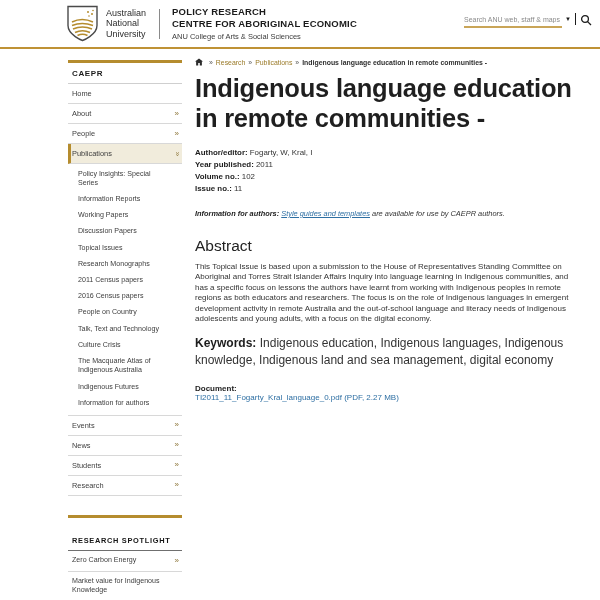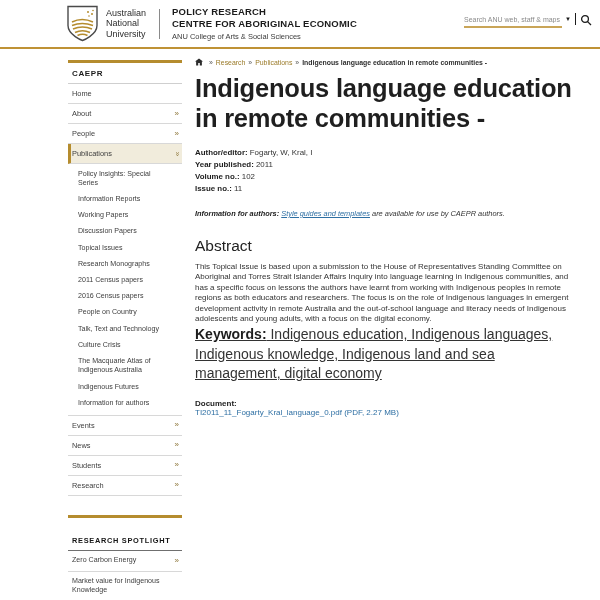--- a/index.html
+++ b/index.html
@@ -56,21 +56,21 @@
   .bc-current { font-weight:700; color:#303030; }
   h1.page-title { font-size:25.5px; font-weight:600; color:#1f1f1f; line-height:1.17;
     letter-spacing:-.2px; margin:8px 0 13px; }
   .meta-line { font-size:7.9px; line-height:1.55; color:#333; }
   .meta-line b { color:#1d1d1d; }
   .info-note { margin-top:13px; font-size:7.4px; font-style:italic; color:#333; }
   .info-note b { color:#1d1d1d; }
   .info-link { color:#2e6fa3; text-decoration:underline; cursor:pointer; }
   h2.abstract-h { margin-top:19px; font-size:15.5px; font-weight:400; color:#222; }
   .abstract-p { margin-top:7px; font-size:8px; line-height:1.32; color:#333; width:388px; }
-  .keywords-p { font-size:14px; line-height:1.4; color:#333; width:388px;text-decoration:underline; }
+  .keywords-p { margin-top:10px; font-size:12px; line-height:1.4; color:#333; width:388px; }
   .keywords-p b { color:#1d1d1d; }
   .doc-row { margin-top:15px; font-size:8px; display:flex;flex-direction:column; }
   .doc-label { font-weight:700; color:#1d1d1d; width:47px; flex:none; }
   .doc-link { color:#2e6fa3; text-decoration:none; cursor:pointer; }
 </style>
 </head>
 <body>
 
 <div class="header">
   <div class="logo-block">

